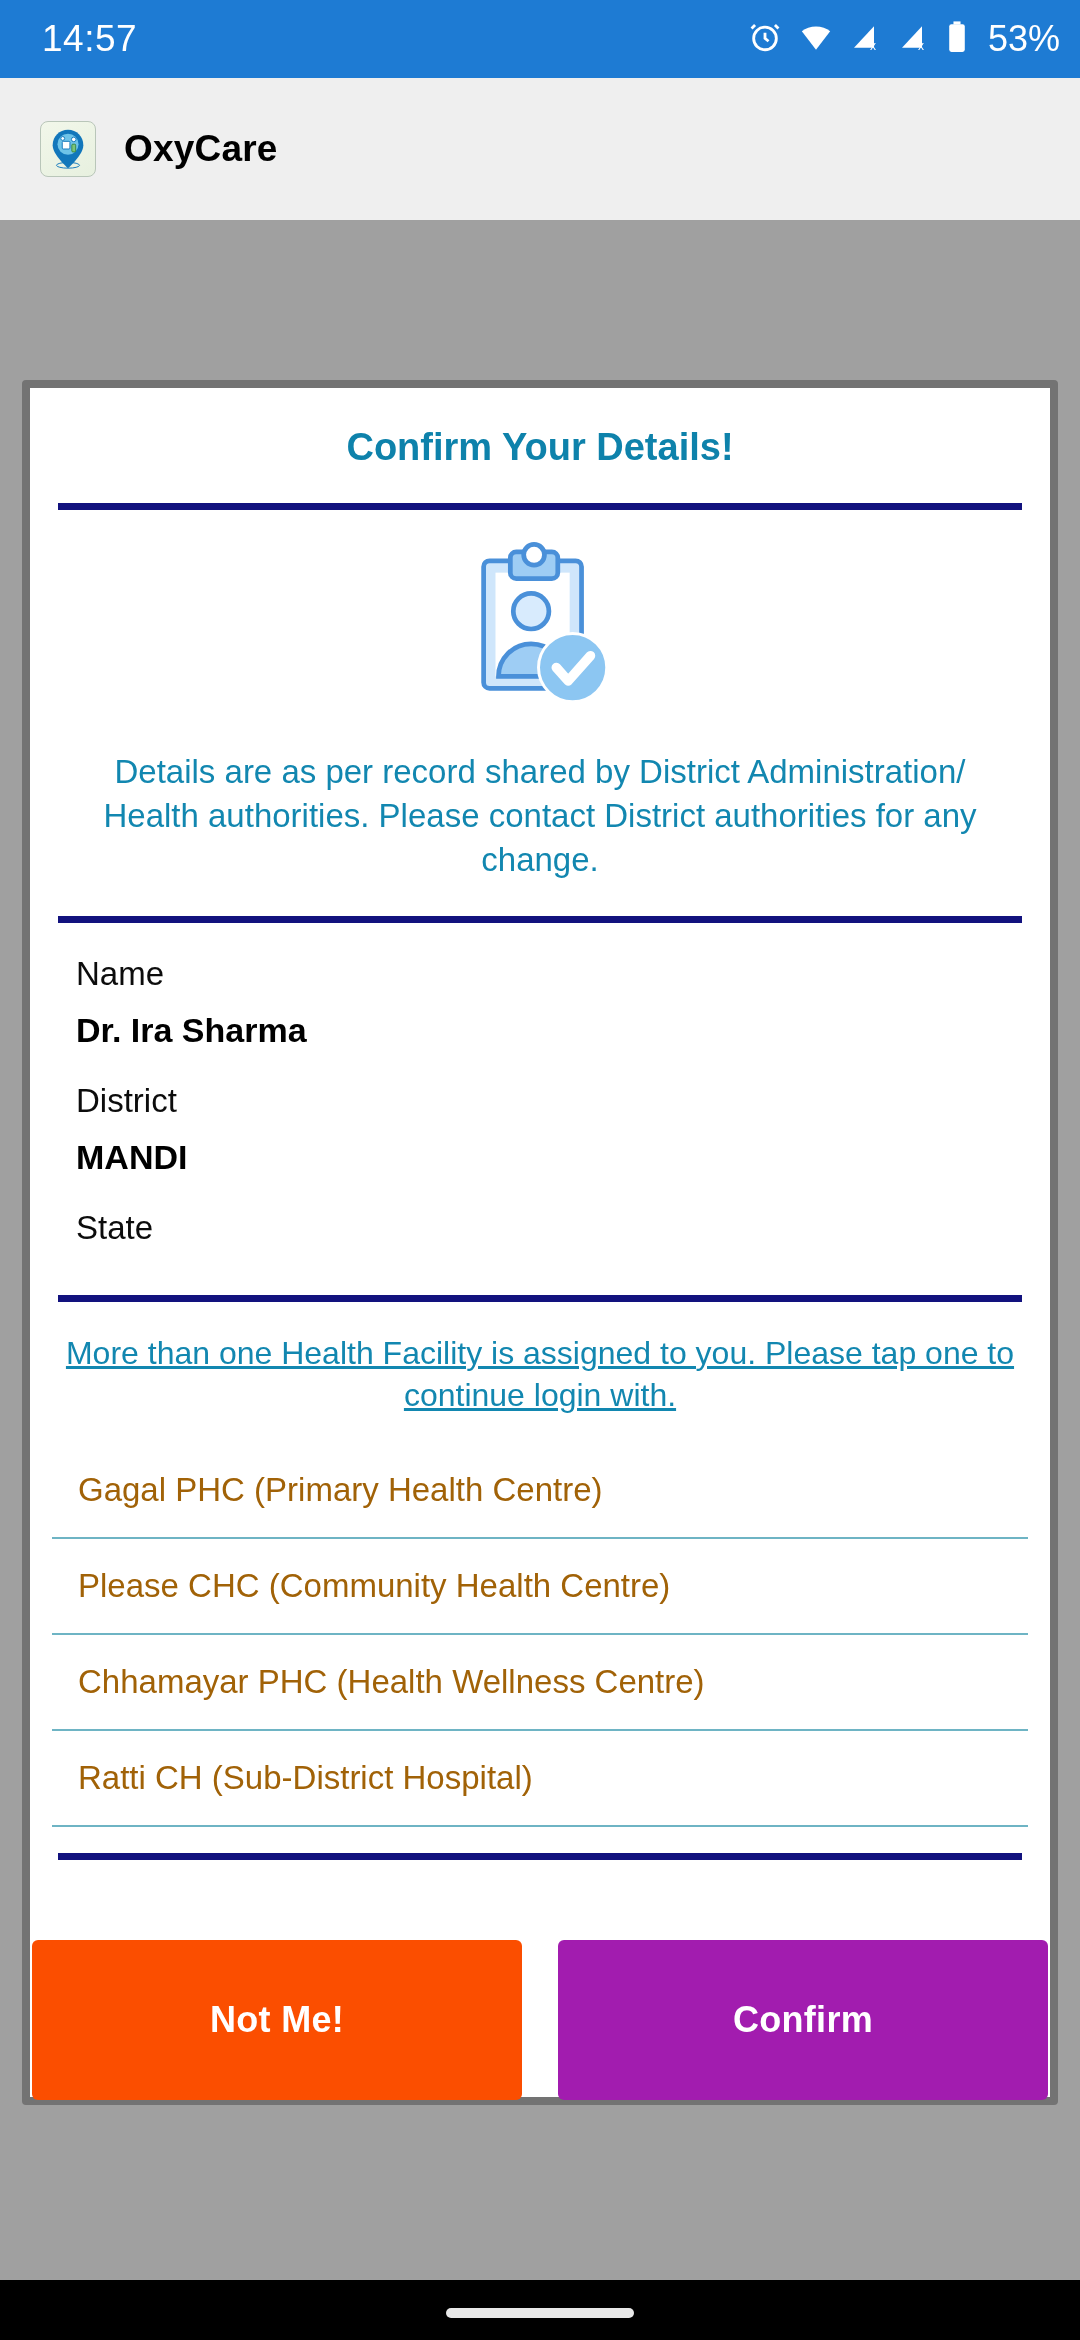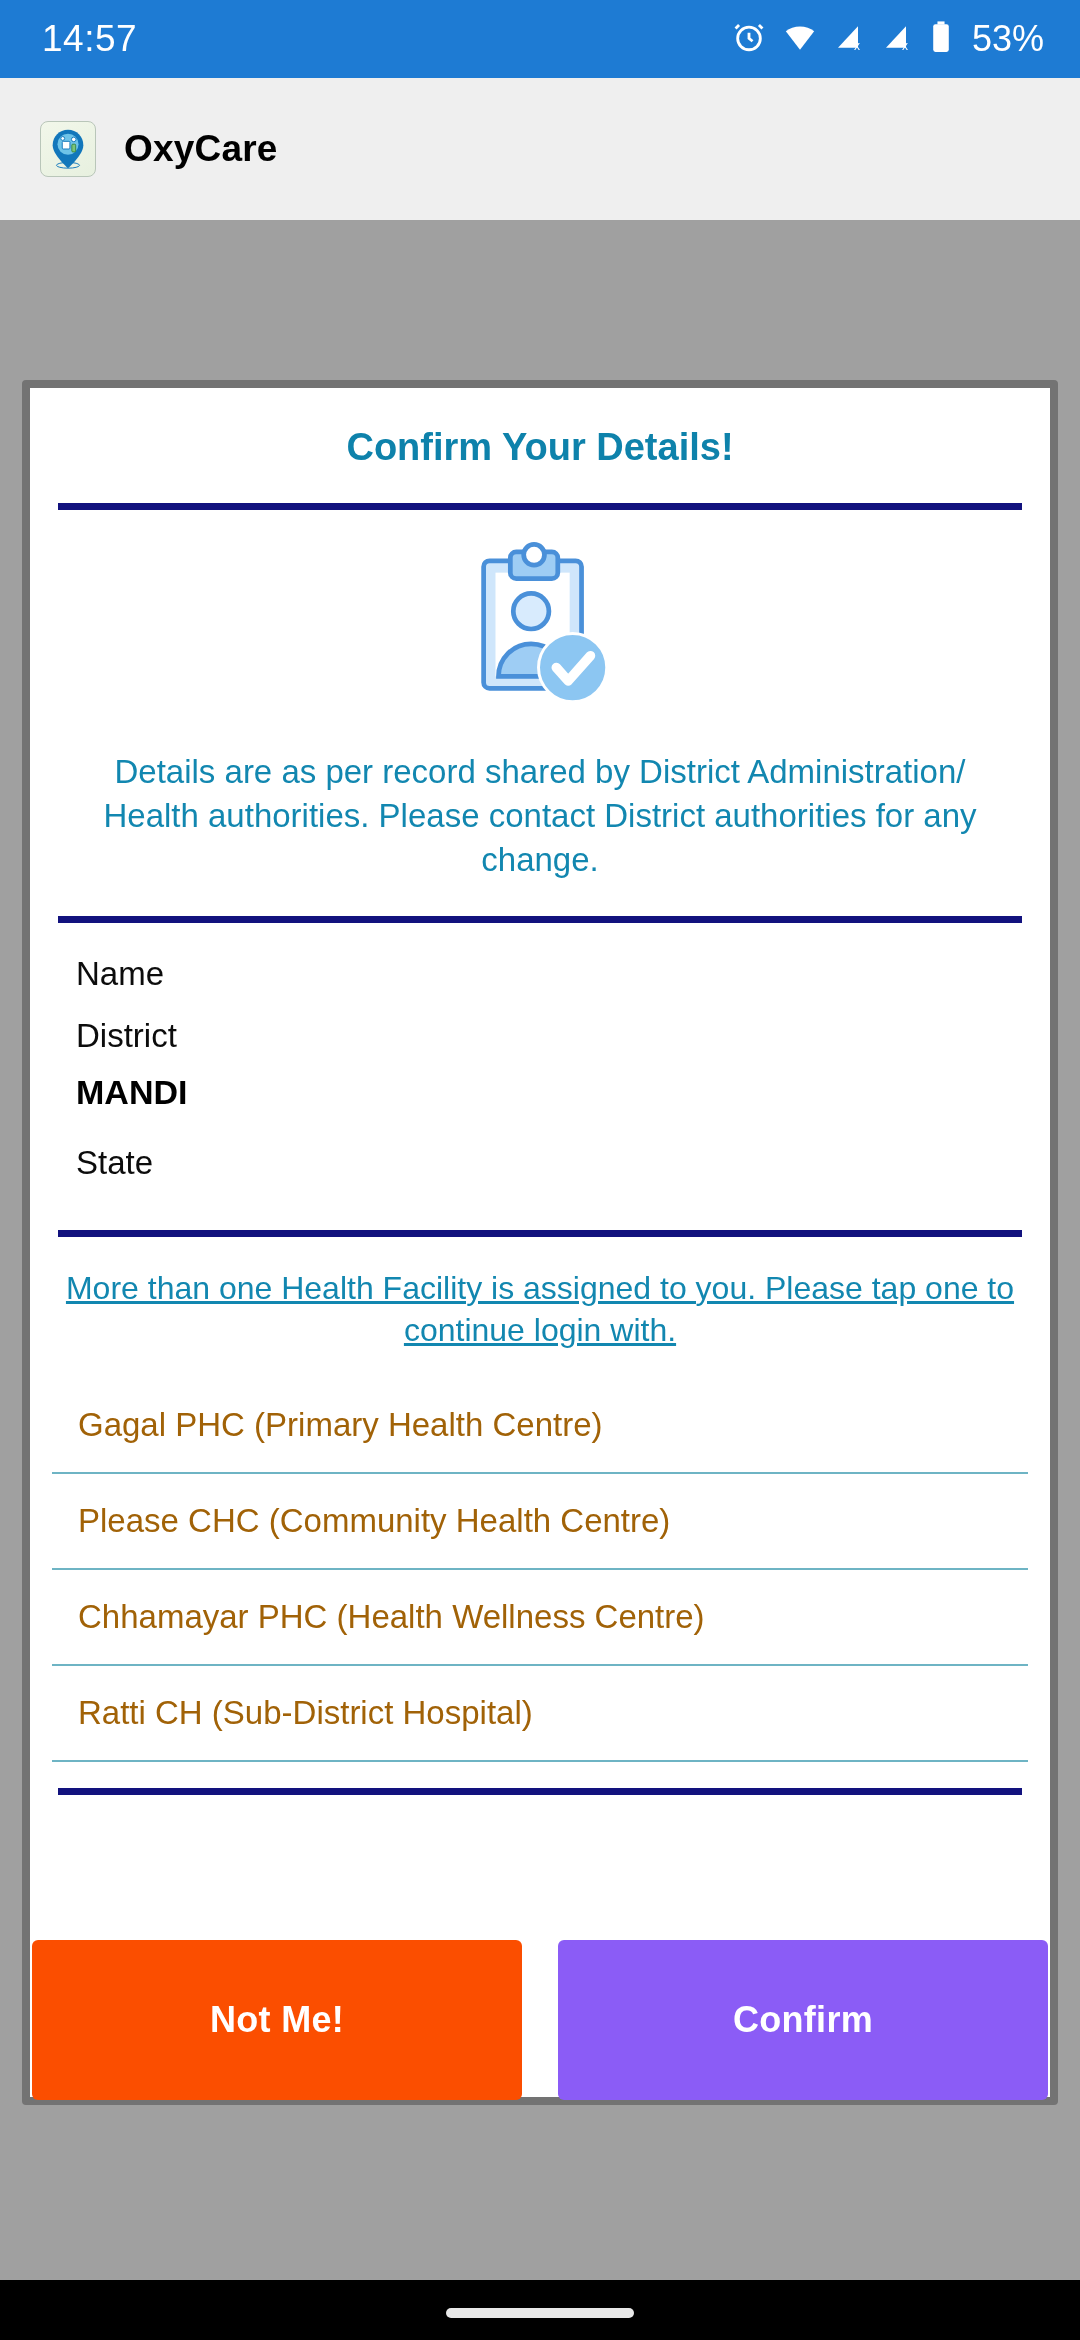--- a/index.html
+++ b/index.html
@@ -8,21 +8,21 @@
     background: #000;
     font-family: "Liberation Sans", sans-serif;
     overflow: hidden;
   }
   .screen { position: relative; width: 1080px; height: 2340px; background: #a0a0a0; }
 
   
   .statusbar {
     position: absolute; top: 0; left: 0; width: 1080px; height: 78px;
     background: #1e7bd3; display: flex; align-items: center;
-    padding: 0 36px 0 42px;
+    padding: 0 20px 0 42px;
   }
   .status-time { color: #fff; font-size: 37px; font-weight: 500; letter-spacing: .5px; }
   .status-icons { margin-left: auto; display: flex; align-items: center; gap: 16px; }
   .si { display: block; }
   .status-battpct { color: #fff; font-size: 36px; font-weight: 500; margin-left: 4px; }
 
   
   .appbar {
     position: absolute; top: 78px; left: 0; width: 1080px; height: 142px;
     background: #efefef; display: flex; align-items: center; padding-left: 40px;
@@ -86,21 +86,21 @@
   .btn-row {
     position: absolute; left: 32px; top: 1940px; width: 1016px; height: 160px;
     display: flex; gap: 36px;
   }
   .btn {
     flex: 1; border-radius: 6px; display: flex; align-items: center; justify-content: center;
     color: #fff; font-size: 36px; font-weight: bold; letter-spacing: .3px; border: none;
     font-family: "Liberation Sans", sans-serif; cursor: pointer;
   }
   .btn-notme { background: #fb4e00; }
-  .btn-confirm { background: #8b5cf6; }
+  .btn-confirm { background: #a21caf; }
 </style>
 </head>
 <body>
 
 <div class="screen">
 
   <div class="statusbar">
     <span class="status-time">14:57</span>
     <span class="status-icons">
       <span class="si">
@@ -179,20 +179,21 @@
           <path d="M71 86 l8 9 l15 -17" fill="none" stroke="#ffffff" stroke-width="6.5" stroke-linecap="round" stroke-linejoin="round"></path>
         </svg>
       </span>
     </div>
 
     <div class="dlg-desc">Details are as per record shared by District Administration/ Health authorities. Please contact District authorities for any change.</div>
     <div class="rule-navy"></div>
 
     <div class="fields">
       <div class="f-label">Name</div>
+      <div class="f-value">Dr. Ira Sharma</div>
       <div class="f-label">District</div>
       <div class="f-value">MANDI</div>
       <div class="f-label">State</div>
     </div>
 
     <div class="rule-navy"></div>
 
     <div class="fac-link">More than one Health Facility is assigned to you. Please tap one to continue login with.</div>
 
     <div class="fac-list">

